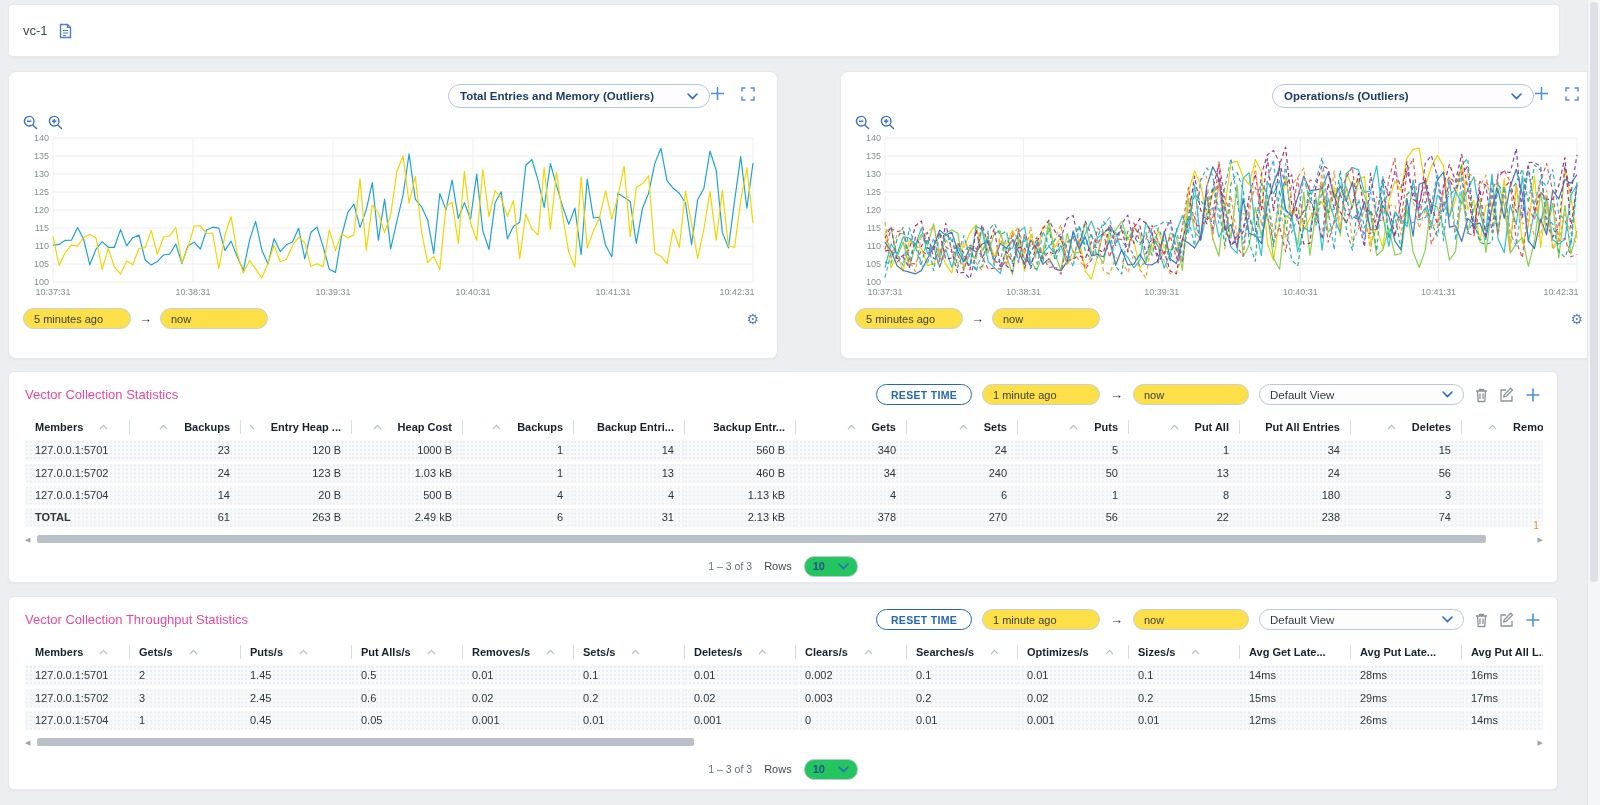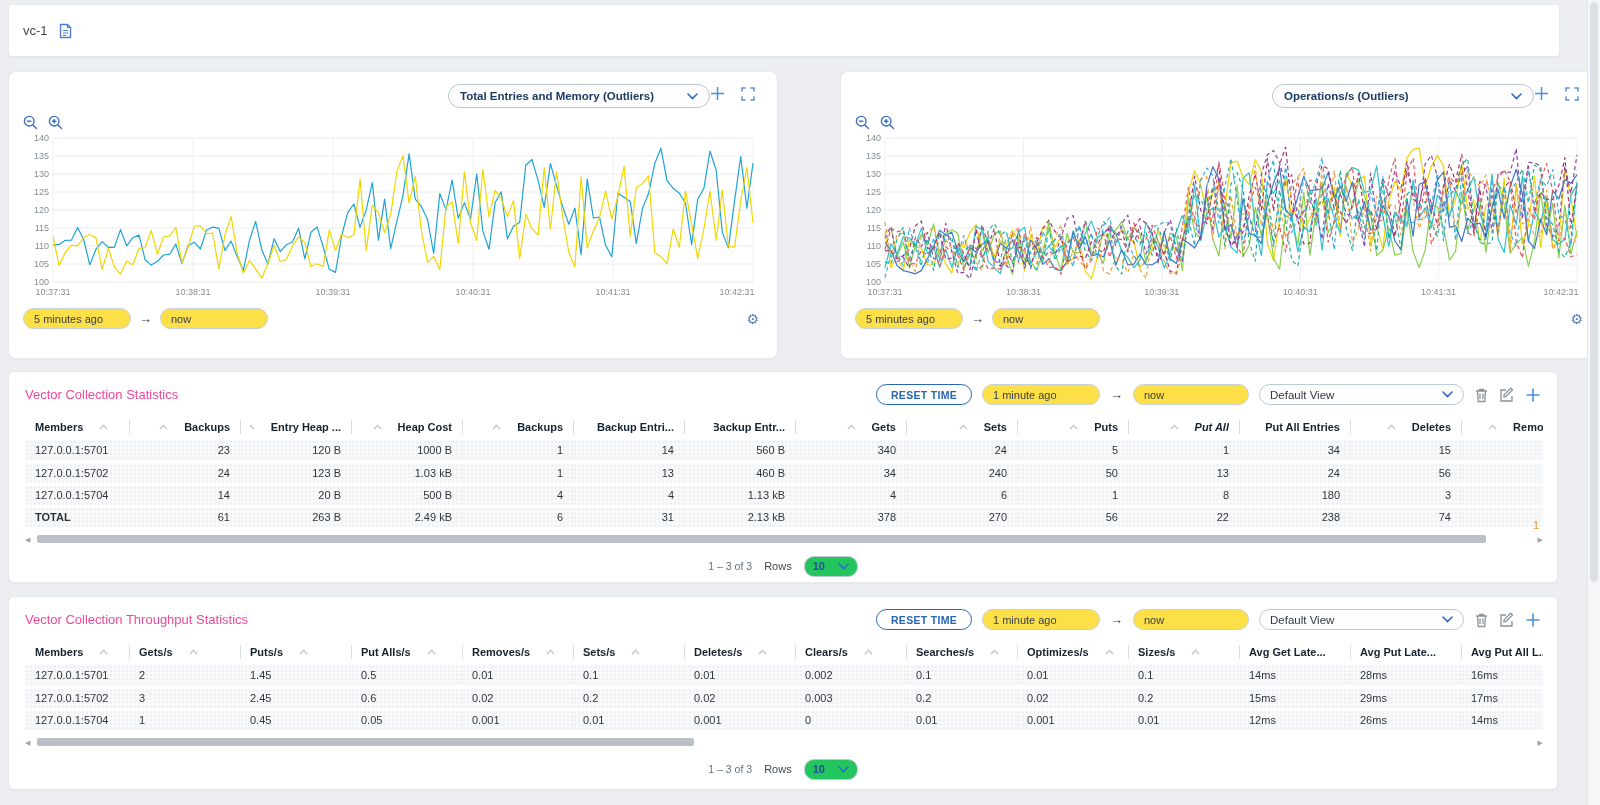--- a/index.html
+++ b/index.html
@@ -342,21 +342,21 @@
                 </div>
               </th>
               <th style="width: 111px;">
                 <div class="th-inner right">
                   <svg width="9" height="6" viewBox="0 0 9 6" fill="none" stroke="#b6c2cd" stroke-width="1.2" style="flex:0 0 auto">
                     <path d="M1 5 L4.5 1.3 L8 5"></path>
                   </svg>
                   <span>Puts</span>
                 </div>
               </th>
-              <th style="width: 111px; font-style: italic;">
+              <th style="width: 111px;">
                 <div class="th-inner right">
                   <svg width="9" height="6" viewBox="0 0 9 6" fill="none" stroke="#b6c2cd" stroke-width="1.2" style="flex:0 0 auto">
                     <path d="M1 5 L4.5 1.3 L8 5"></path>
                   </svg>
                   <span>Put All</span>
                 </div>
               </th>
               <th style="width: 111px;">
                 <div class="th-inner right">
                   <svg width="9" height="6" viewBox="0 0 9 6" fill="none" stroke="#b6c2cd" stroke-width="1.2" style="flex:0 0 auto">

